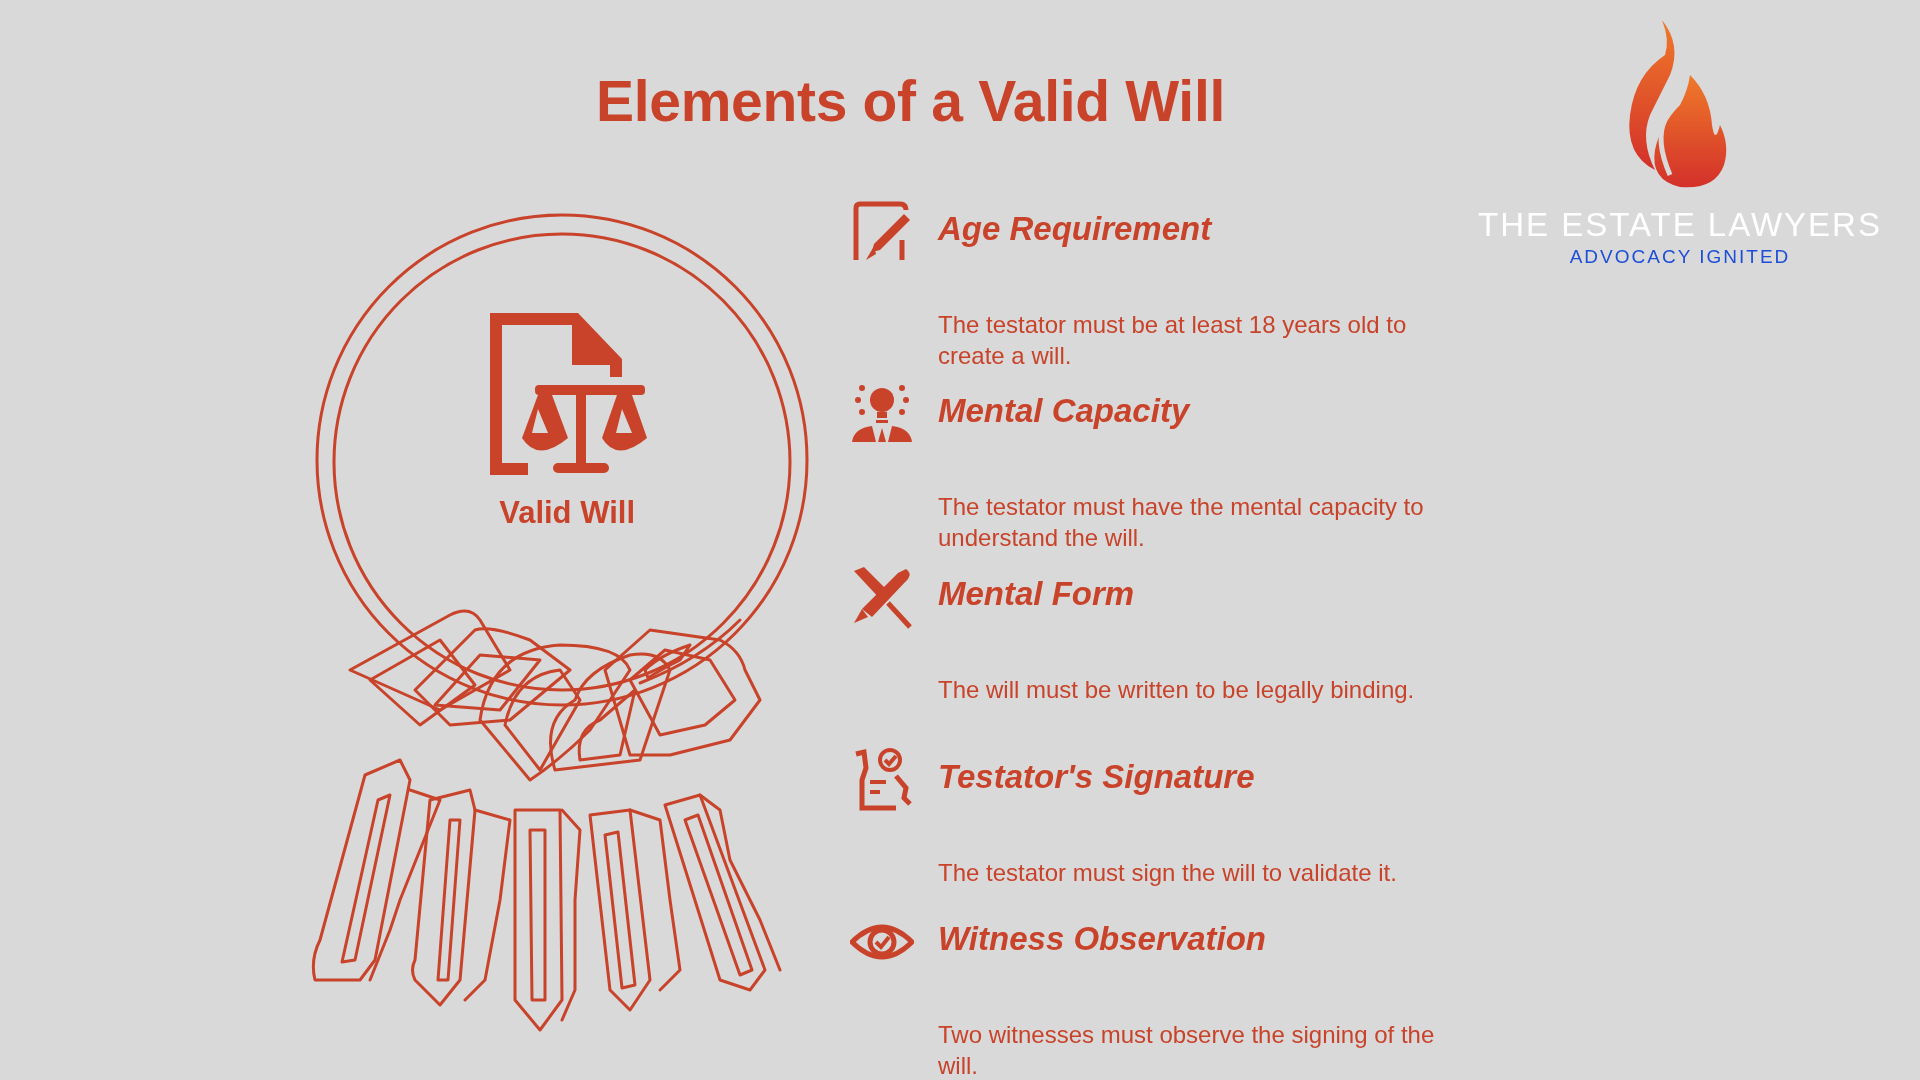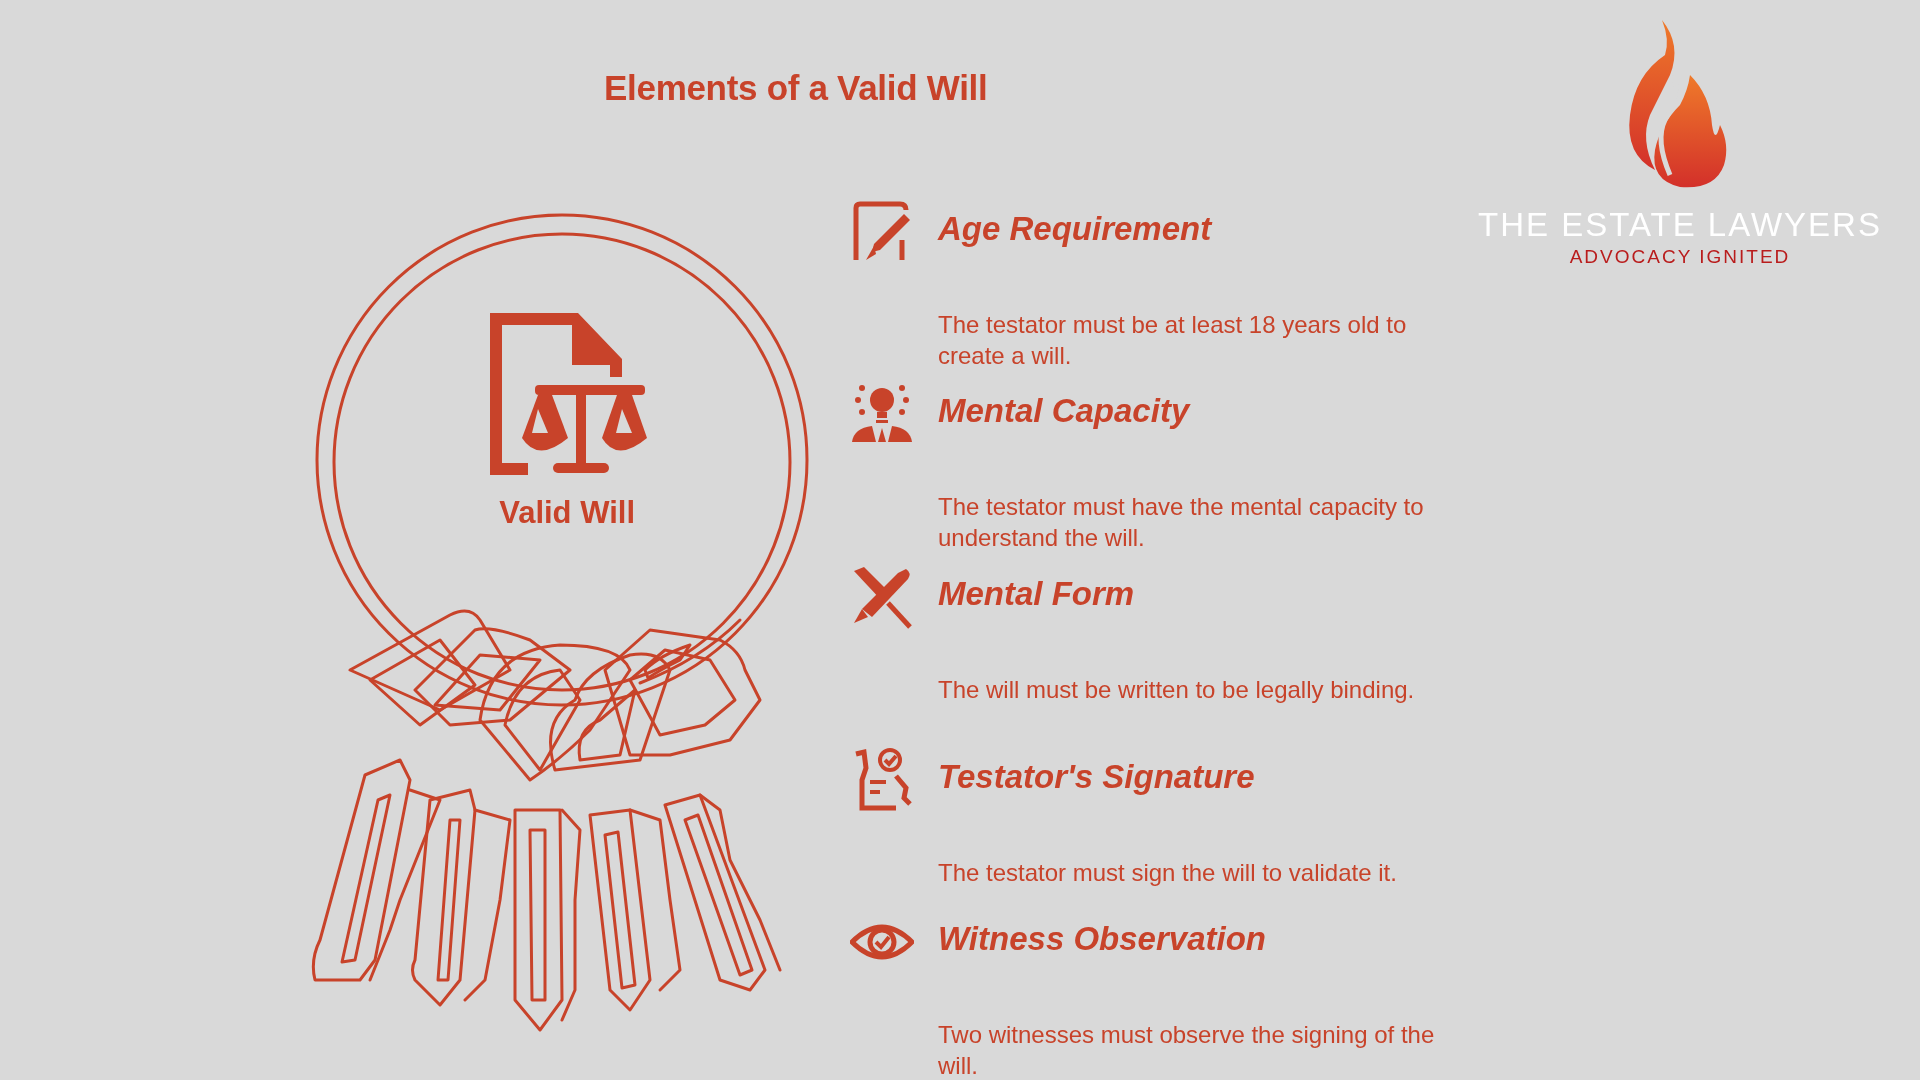--- a/index.html
+++ b/index.html
@@ -5,23 +5,22 @@
   html, body { margin:0; padding:0; }
   body {
     width:1920px; height:1080px; overflow:hidden;
     background:#d9d9d9;
     font-family:"Liberation Sans", sans-serif;
     position:relative;
     color:#c8432a;
   }
   .title {
     position:absolute; left:596px; top:68px;
-    font-size:35px; font-weight:bold; color:#c8432a;
+    font-size:57px; font-weight:bold; color:#c8432a;
     letter-spacing:-0.3px;
-    margin-left:8px;
   }
   .keyring { position:absolute; left:300px; top:200px; width:540px; height:850px; }
   .center-icon { position:absolute; left:480px; top:313px; width:170px; height:170px; }
   .center-label {
     position:absolute; left:490px; top:495px; width:145px; text-align:right;
     font-size:31px; font-weight:bold; color:#c8432a;
   }
   .item { position:absolute; left:850px; width:600px; }
   .item .icon { position:absolute; left:0; top:0; width:64px; height:64px; }
   .item .head {
@@ -33,21 +32,21 @@
     font-size:24px; line-height:31px; color:#c8432a;margin-top:39px;
   }
   .logo { position:absolute; left:1460px; top:10px; width:440px; height:260px; }
   .logo .flame { position:absolute; left:160px; top:5px; width:120px; height:180px; }
   .logo .name {
     position:absolute; left:0; top:196px; width:440px; text-align:center;
     font-size:33px; color:#ffffff; letter-spacing:2px; font-weight:normal;
   }
   .logo .tag {
     position:absolute; left:0; top:236px; width:440px; text-align:center;
-    font-size:19px; color:#b91c1c; letter-spacing:2px;
+    font-size:19px; color:#1d4ed8; letter-spacing:2px;
   }
 </style>
 </head>
 <body>
 
 <div class="title">Elements of a Valid Will</div>
 
 <svg class="keyring" viewBox="0 0 540 850" fill="none" stroke="#c8432a" stroke-width="3" stroke-linejoin="round" stroke-linecap="round">
 
   <circle cx="262" cy="260" r="245"></circle>

